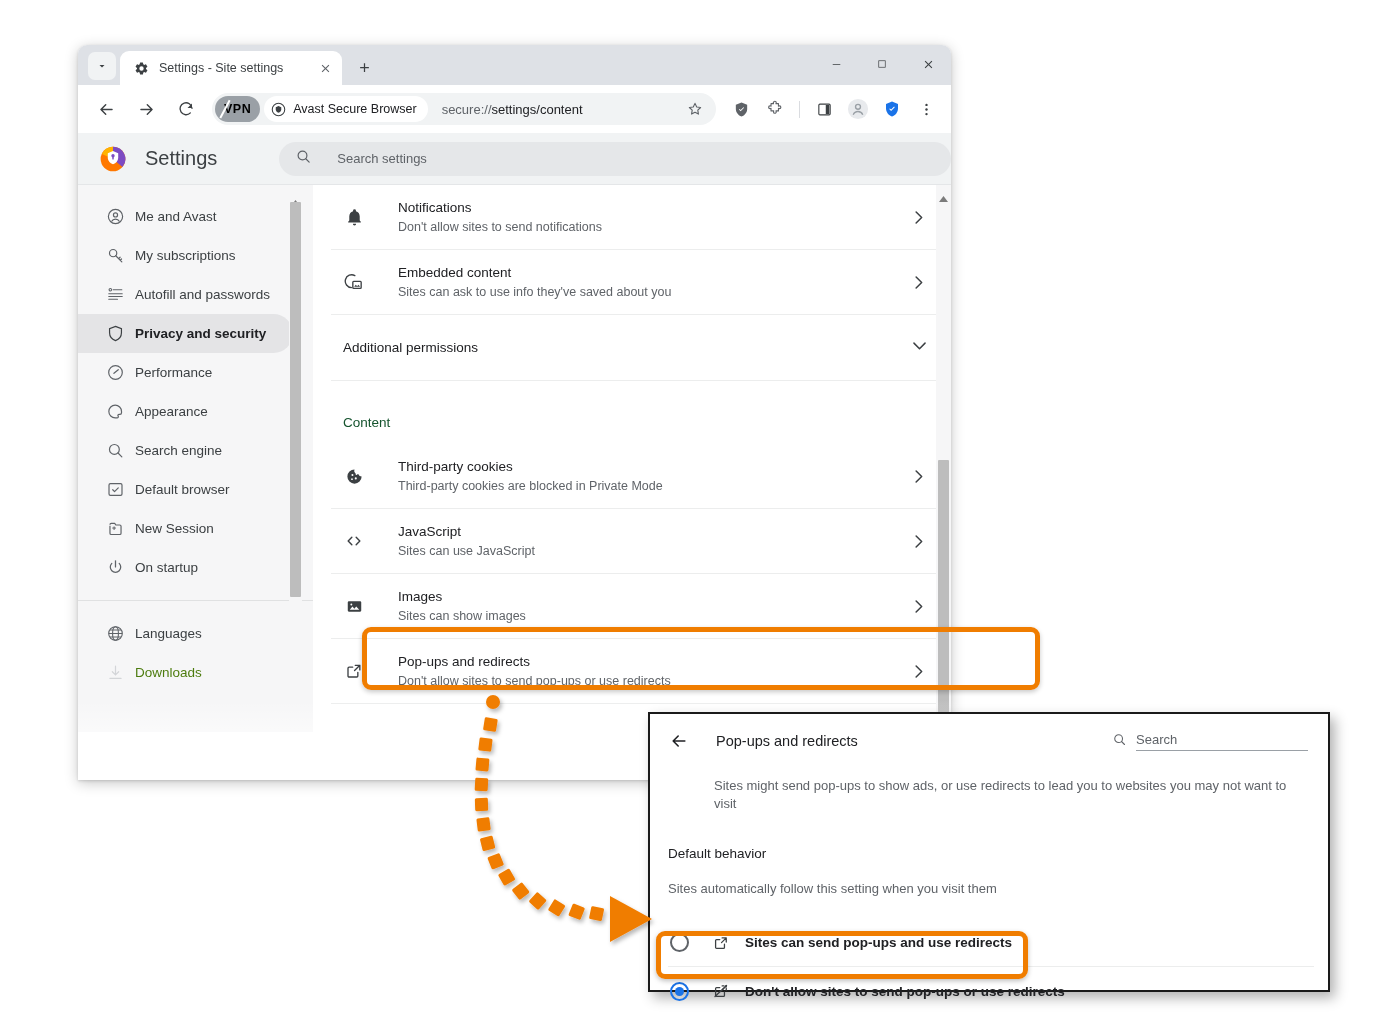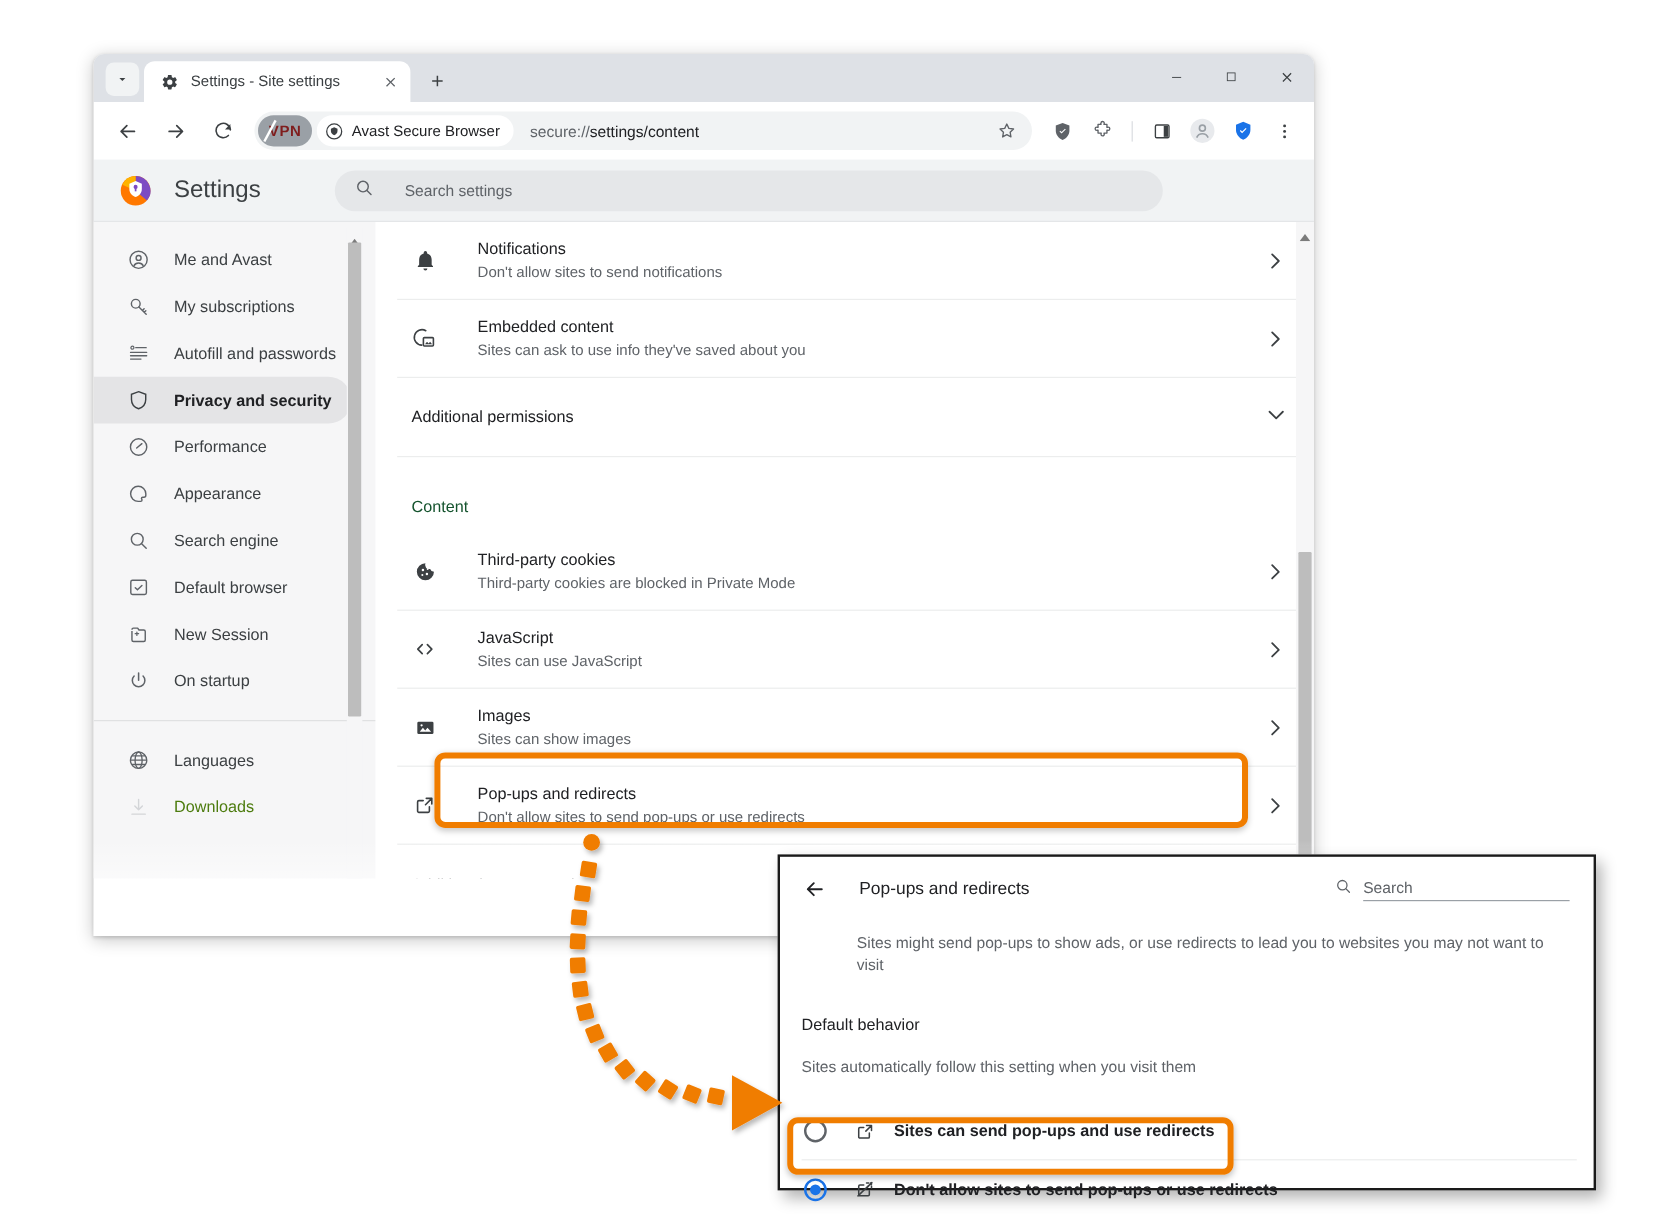--- a/index.html
+++ b/index.html
@@ -8,21 +8,21 @@
     background: #ffffff;
     font-family: "Liberation Sans", sans-serif;
     overflow: hidden;
   }
   #root { position: relative; width: 1389px; height: 1021px; background: #fff; }
 
   
   .browser-window {
     position: absolute;
     left: 78px; top: 45px;
-    width: 1017px; height: 735px;
+    width: 873px; height: 735px;
     background: #ffffff;
     border-radius: 9px 9px 0 0;
     box-shadow: 0 3px 14px rgba(0,0,0,.22), 0 1px 3px rgba(0,0,0,.14);
     overflow: hidden;
   }
   .browser-fade {
     position: absolute; left: 78px; top: 700px;
     width: 1017px; height: 80px;
     background: linear-gradient(to bottom, rgba(255,255,255,0) 0%, rgba(255,255,255,.55) 45%, #fff 100%);
     pointer-events: none;
@@ -88,21 +88,21 @@
     background: #f1f3f4;
     border-radius: 16px;
     display: flex; align-items: center;
     margin: 0 8px 0 6px;
     padding-right: 10px;
   }
   .vpn-pill {
     height: 26px; min-width: 44px; margin-left: 3px;
     background: #9aa0a6; border-radius: 13px;
     display: flex; align-items: center; justify-content: center;
-    color: #7f1d1d; font-size: 12.5px; font-weight: 700; letter-spacing: .5px;
+    color: #000000; font-size: 12.5px; font-weight: 700; letter-spacing: .5px;
     position: relative;
     padding: 0 9px;
   }
   .vpn-pill .slash {
     position: absolute; left: 9px; top: 3px;
     width: 1.6px; height: 20px; background: #fff;
     transform: rotate(28deg);
     transform-origin: center;
   }
   .brandchip {
@@ -152,21 +152,21 @@
   .nav-item {
     height: 39px;
     display: flex; align-items: center;
     padding-left: 27px;
     border-radius: 0 20px 20px 0;
     margin-right: 20px;
     color: #3c4043;
     font-size: 13.5px;
   }
   .nav-item .ni-ico { width: 20px; height: 20px; flex:none; display:flex; align-items:center; justify-content:center; }
-  .nav-item .ni-label { margin-left: 20px; white-space: nowrap; }
+  .nav-item .ni-label { margin-left: 10px; white-space: nowrap; }
   .nav-item.active { background: #e4e4e6; color: #202124; font-weight: 600; }
   .nav-item.disabled { color: #4d7c0f; }
   .nav-sep { height: 1px; background: #e0e1e2; margin: 13px 0 13px 0; }
 
   .side-scrollbar {
     position: absolute; right: 11px; top: 5px; width: 13px; bottom: 0;
     background: #f6f6f7;
   }
   .side-scrollbar .up { position:absolute; top:2px; left:2px; }
   .side-thumb {

